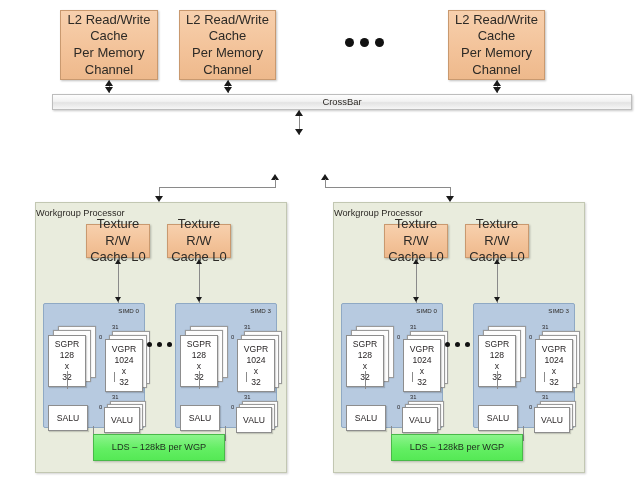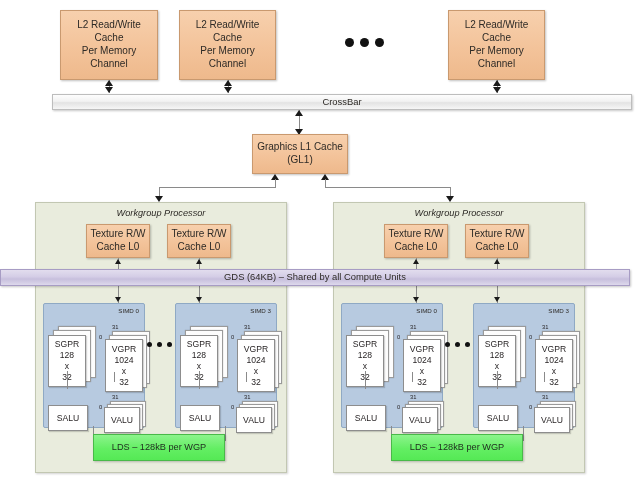--- a/index.html
+++ b/index.html
@@ -16,21 +16,21 @@
   
   .box{position:absolute;box-sizing:border-box;display:flex;align-items:center;
        justify-content:center;text-align:center;}
   .lbl{display:block;line-height:1.28;}
 
   
   .orange{
     background:linear-gradient(180deg,#f7d0ad 0%,#f3c39a 55%,#eeb98c 100%);
     border:1px solid #c9996f;
     box-shadow:1px 1px 2px rgba(0,0,0,.25);
-    font-size:10px;color:#2d2a26;
+    font-size:13px;color:#2d2a26;
   }
   
   .graybar{
     background:linear-gradient(180deg,#fdfdfd 0%,#f2f2f2 45%,#e3e3e3 55%,#f6f6f6 100%);
     border:1px solid #bdbdbd;
     box-shadow:1px 1px 2px rgba(0,0,0,.22);
     font-size:9.4px;color:#2d2a26;
   }
   .purplebar{
     background:linear-gradient(180deg,#e2ddee 0%,#d4cde6 45%,#c7bfdd 60%,#ddd8ec 100%);
@@ -38,22 +38,22 @@
     box-shadow:1px 1px 2px rgba(0,0,0,.22);
     font-size:9.4px;color:#2d2a26;
   }
   
   .wgp{
     background:#e9ecdd;
     border:1px solid #c2c7b2;
     box-shadow:1px 1px 2px rgba(0,0,0,.18);
   }
   .wgp-title{
-    position:absolute;top:5px;left:0;right:0;text-align:center;
-    font-size:9.2px;color:#2d2a26;font-style:italic;
+    position:absolute;top:5px;left:0;right:0;
+    font-size:9.2px;color:#2d2a26;
   }
   
   .simd{
     background:#b7cae0;
     border:1px solid #8fa9c4;
     border-radius:2px;
   }
   .simd-title{
     position:absolute;top:3px;right:5px;font-size:6.2px;color:#2d2a26;
   }
@@ -145,26 +145,20 @@
   <div class="arw down" style="left:493px;top:87px;"></div>
 
   <div class="box graybar" style="left:52px;top:94px;width:580px;height:16px;">
     <span class="lbl">CrossBar</span>
   </div>
 
   <div class="vline" style="left:299px;top:110px;height:25px;"></div>
   <div class="arw up" style="left:295px;top:110px;"></div>
   <div class="arw down" style="left:295px;top:129px;"></div>
 
-  <div class="box orange" style="left:252px;top:134px;width:96px;height:40px;">
-    <div>
-      <span class="lbl">Graphics L1 Cache</span>
-      <span class="lbl">(GL1)</span>
-    </div>
-  </div>
 
   <div class="arw up" style="left:271px;top:174px;"></div>
   <div class="vline" style="left:275px;top:179px;height:8px;"></div>
   <div class="hline" style="left:159px;top:187px;width:117px;"></div>
   <div class="vline" style="left:159px;top:187px;height:10px;"></div>
   <div class="arw down" style="left:155px;top:196px;"></div>
 
   <div class="arw up" style="left:321px;top:174px;"></div>
   <div class="vline" style="left:325px;top:179px;height:8px;"></div>
   <div class="hline" style="left:325px;top:187px;width:125px;"></div>
@@ -427,17 +421,14 @@
       <span class="lbl">VALU</span>
     </div>
   </div>
 
   <div class="vline" style="left:391px;top:426px;height:15px;"></div>
   <div class="vline" style="left:523px;top:426px;height:15px;"></div>
   <div class="box green" style="left:391px;top:434px;width:132px;height:27px;">
     <span class="lbl">LDS – 128kB per WGP</span>
   </div>
 
-  <div class="box purplebar" style="left:0px;top:269px;width:630px;height:17px;">
-    <span class="lbl">GDS (64KB) – Shared by all Compute Units</span>
-  </div>
 
 </div>
 
 </body></html>

